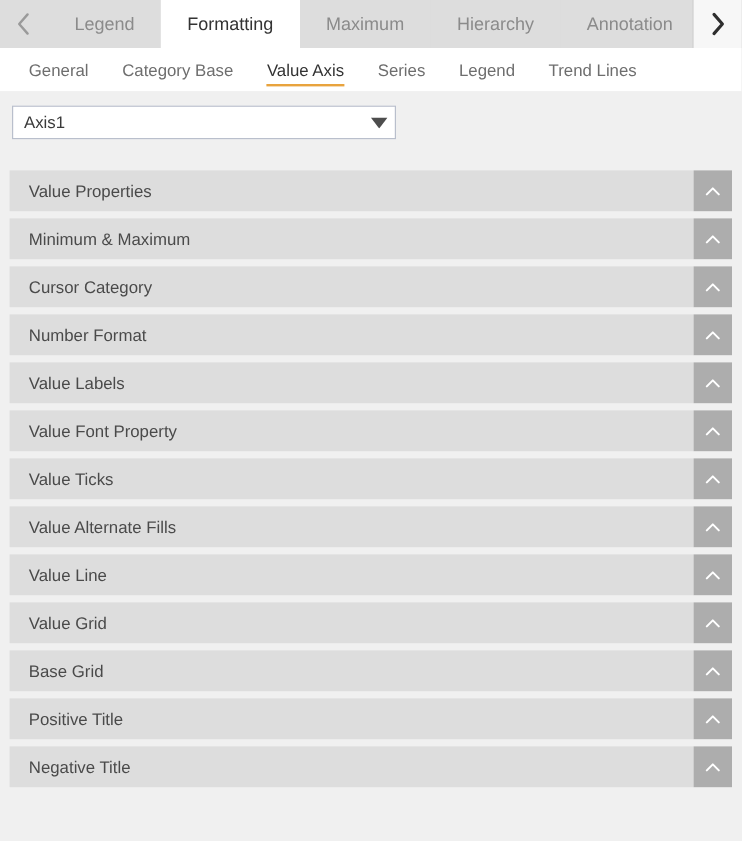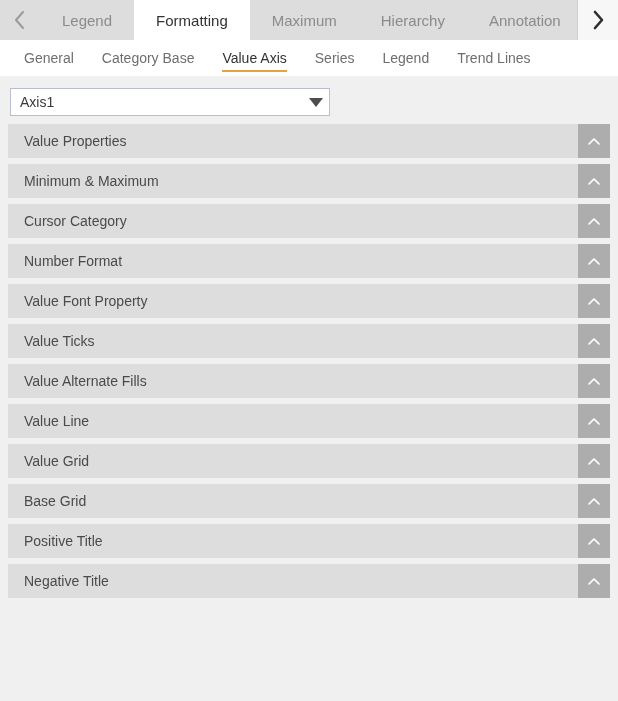--- a/index.html
+++ b/index.html
@@ -123,21 +123,21 @@
   }
   .select-caret {
     width: 26px;
     display: flex;
     align-items: center;
     justify-content: center;
   }
 
   
   .accordion {
-    margin-top: 8px;
+    margin-top: 26px;
     padding: 0 0 15px 8px;
   }
   .acc-row {
     display: flex;
     align-items: stretch;
     height: 34px;
     margin-bottom: 6px;
     width: 602px;
   }
   .acc-header {
@@ -282,20 +282,32 @@
       </div>
       <div class="acc-toggle">
         <span>
           <svg width="14" height="9" viewBox="0 0 14 9" aria-hidden="true">
             <polyline points="2,7 7,2 12,7" fill="none" stroke="#ffffff" stroke-width="1.7" stroke-linecap="round" stroke-linejoin="round"></polyline>
           </svg>
         </span>
       </div>
     </div>
 
+    <div class="acc-row">
+      <div class="acc-header">
+        <span>Value Labels</span>
+      </div>
+      <div class="acc-toggle">
+        <span>
+          <svg width="14" height="9" viewBox="0 0 14 9" aria-hidden="true">
+            <polyline points="2,7 7,2 12,7" fill="none" stroke="#ffffff" stroke-width="1.7" stroke-linecap="round" stroke-linejoin="round"></polyline>
+          </svg>
+        </span>
+      </div>
+    </div>
 
     <div class="acc-row">
       <div class="acc-header">
         <span>Value Font Property</span>
       </div>
       <div class="acc-toggle">
         <span>
           <svg width="14" height="9" viewBox="0 0 14 9" aria-hidden="true">
             <polyline points="2,7 7,2 12,7" fill="none" stroke="#ffffff" stroke-width="1.7" stroke-linecap="round" stroke-linejoin="round"></polyline>
           </svg>

